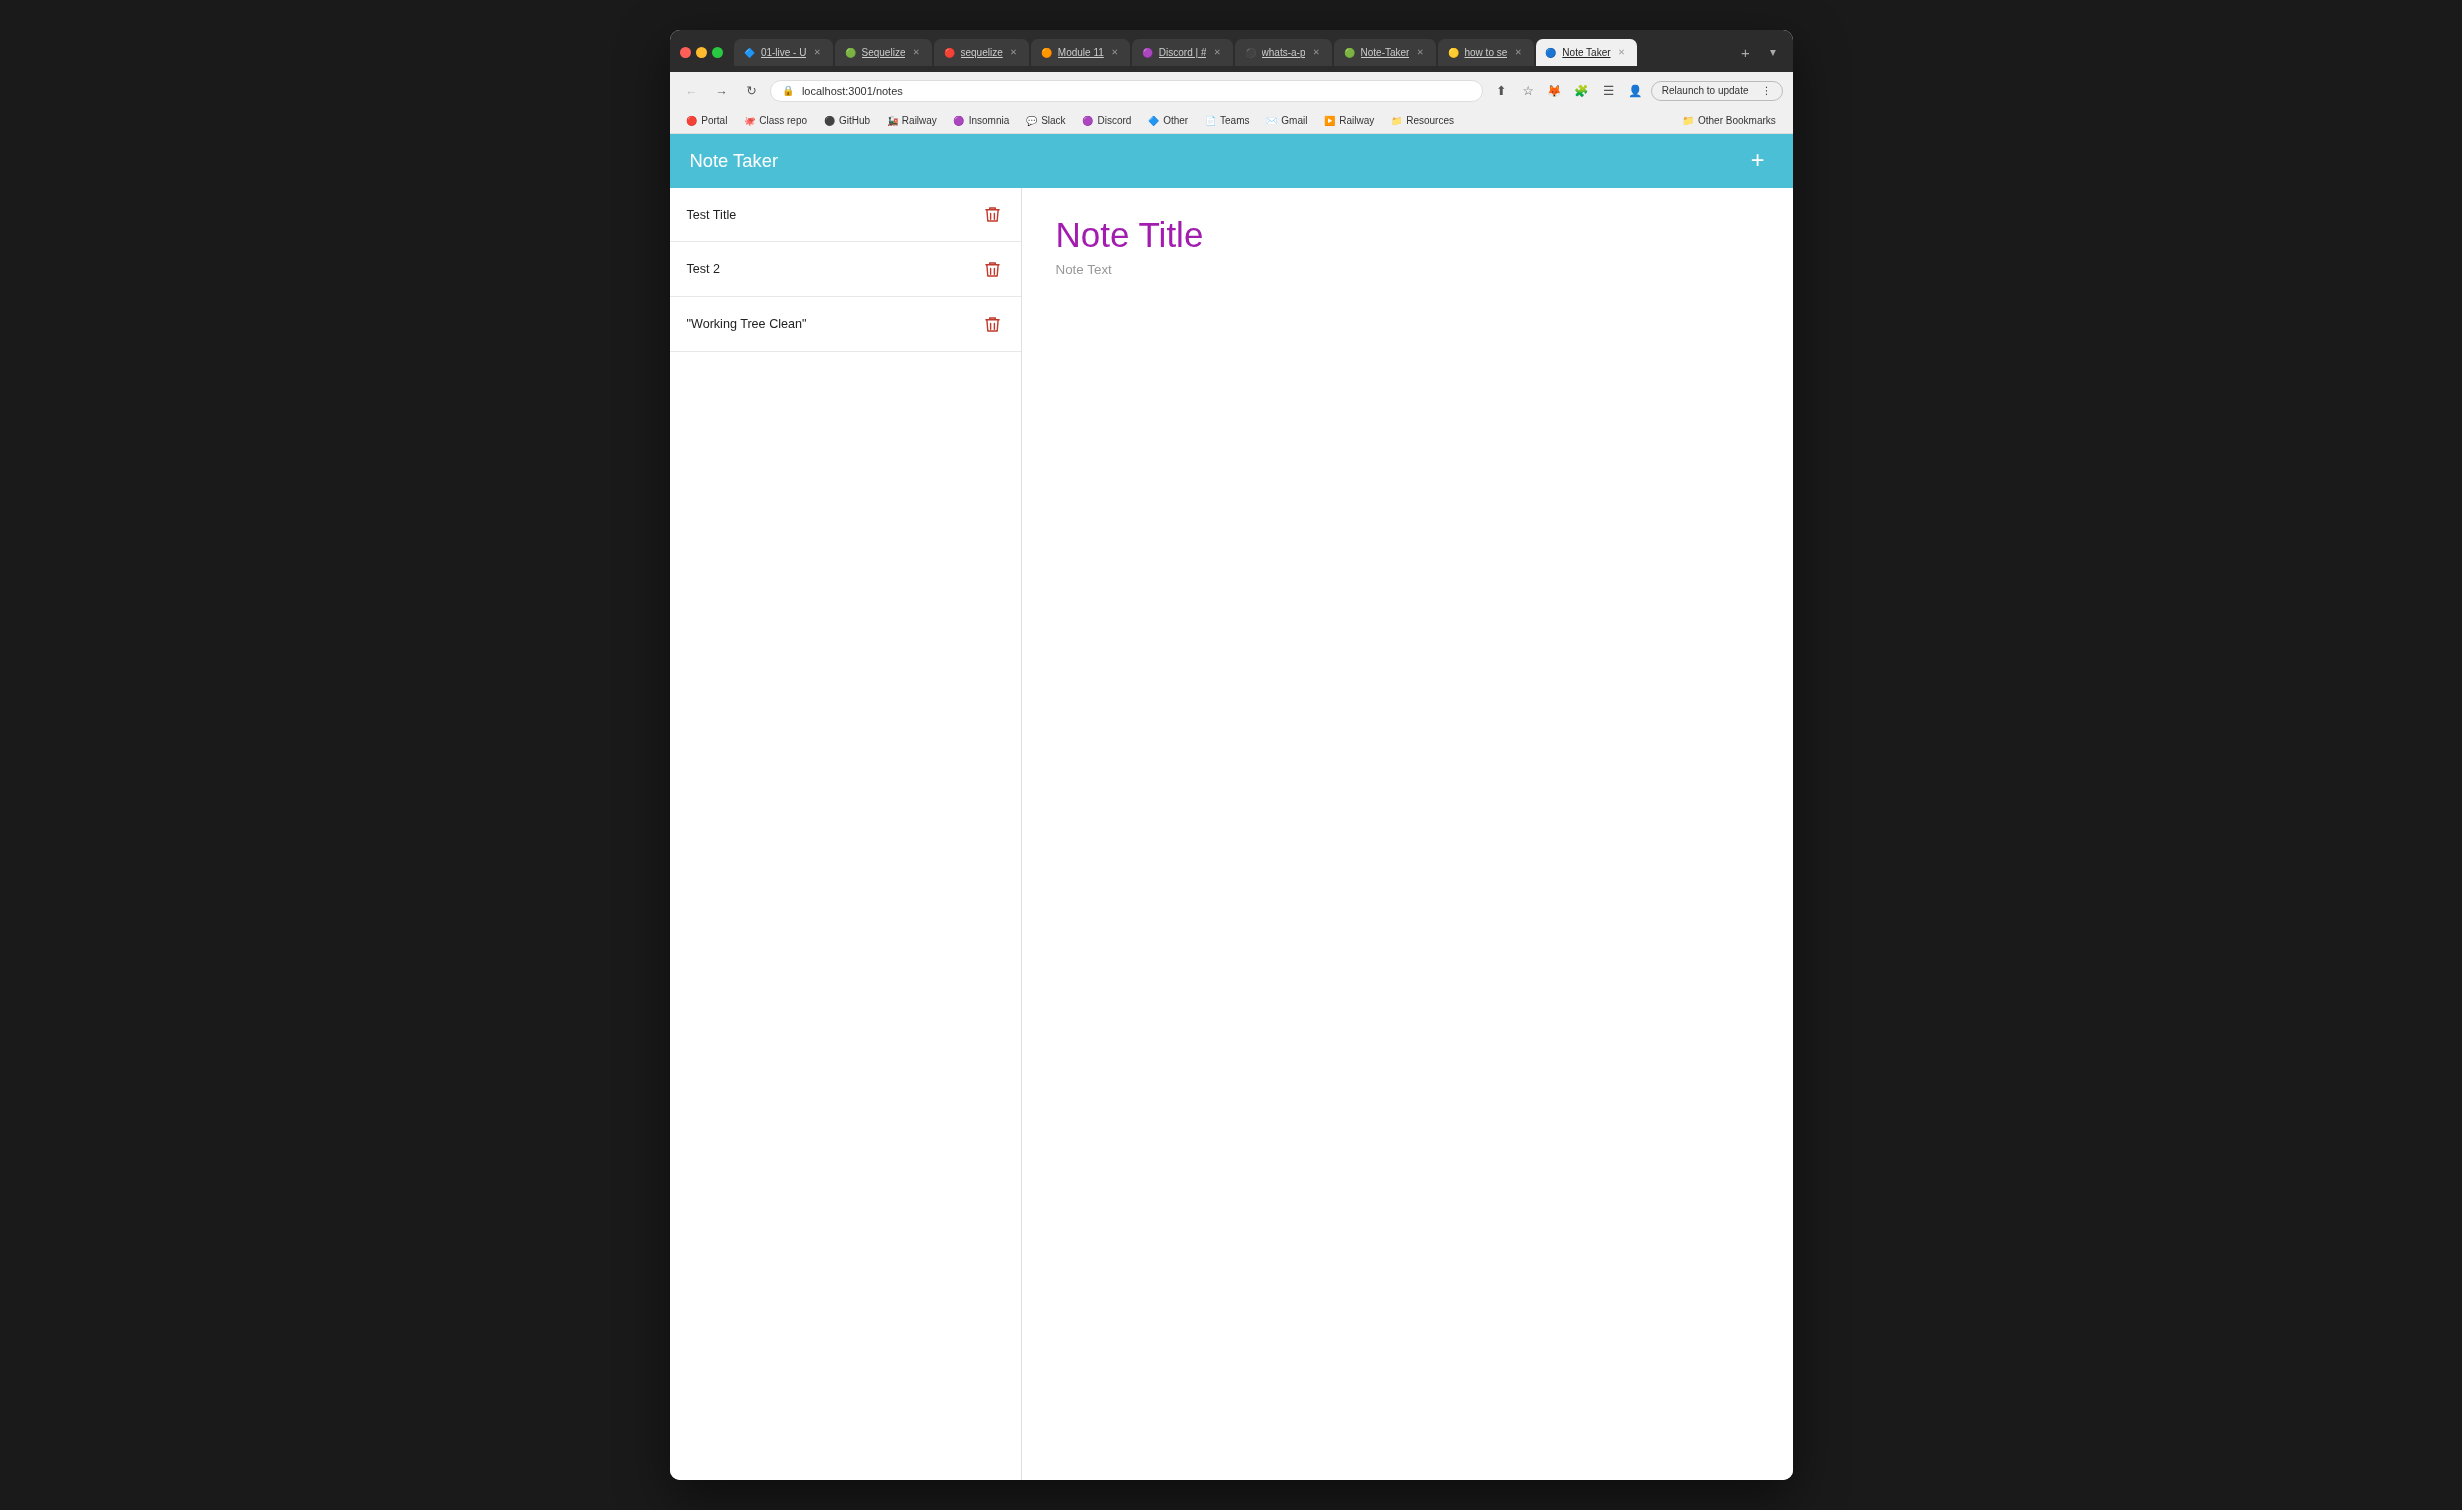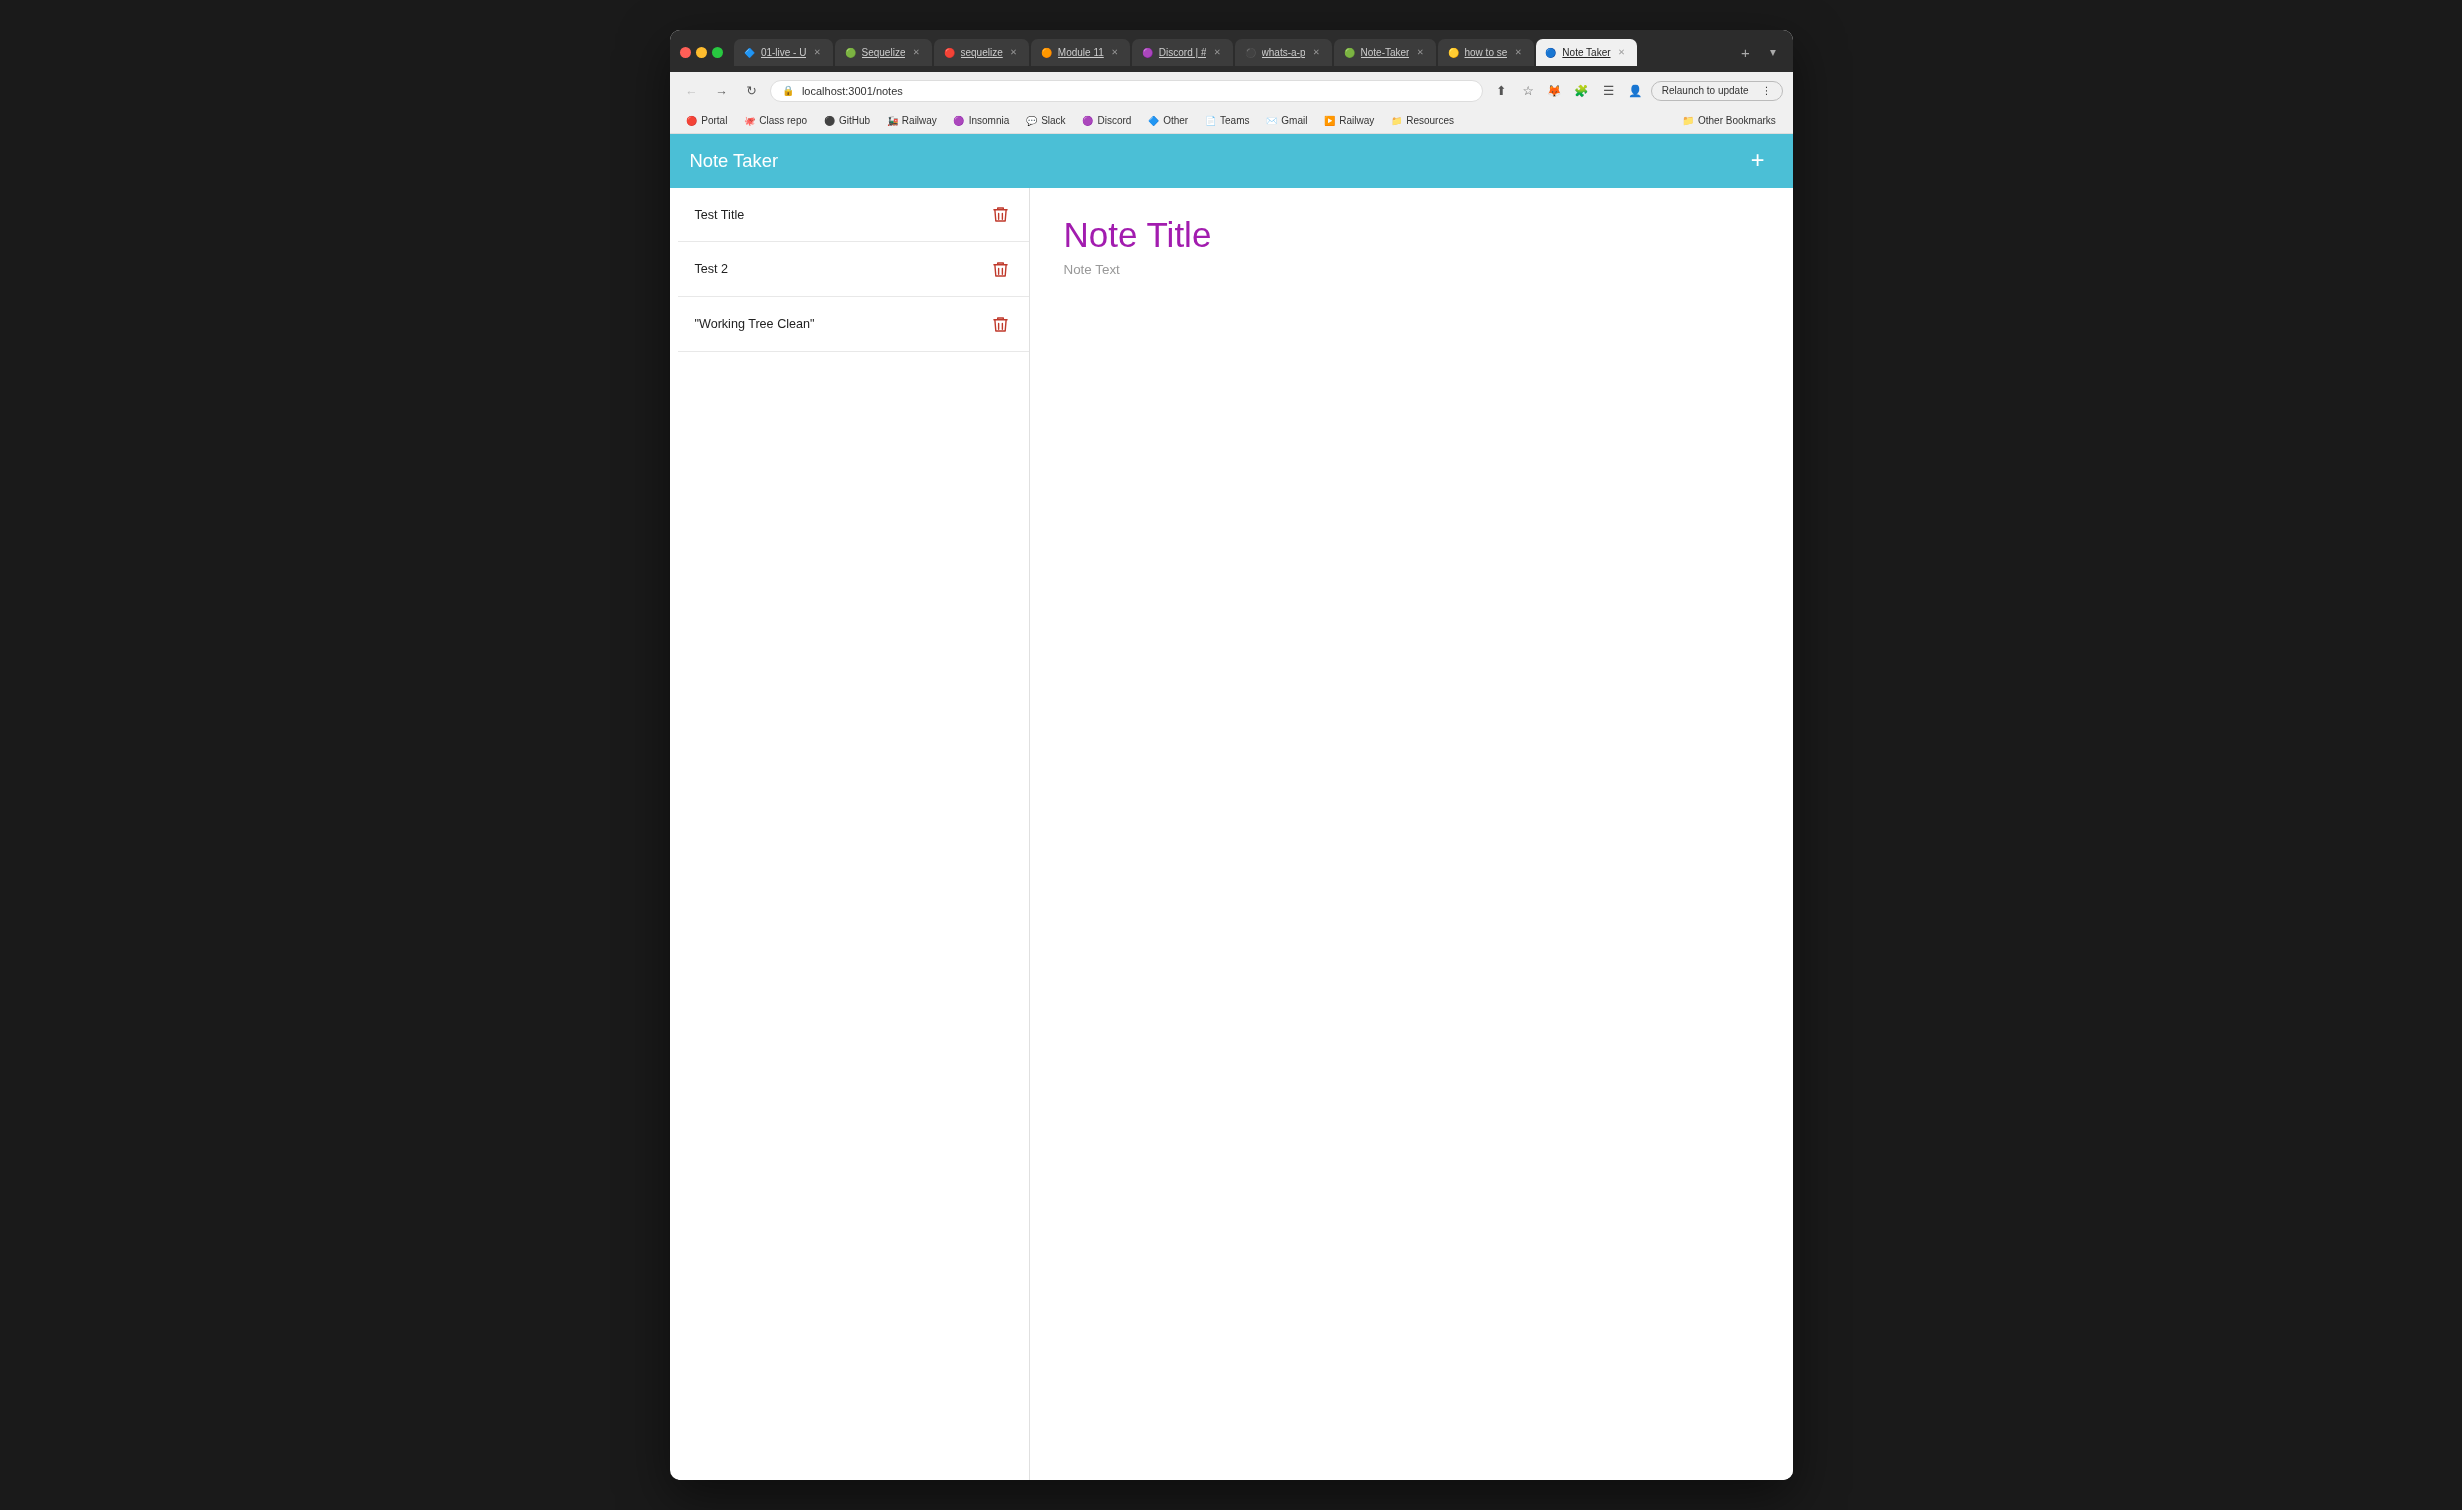--- a/index.html
+++ b/index.html
@@ -271,21 +271,20 @@
       align-items: center;
       justify-content: center;
       font-weight: 200;
     }
 
     
     .app-body {
       display: flex;
       height: calc(100vh - 218px);
       min-height: 453px;
-      padding-left: 8px;
     }
 
     .notes-sidebar {
       width: 352px;
       flex-shrink: 0;
       border-right: 0.8px solid #e0e0e0;
       background: white;
       overflow-y: auto;
     }
 

